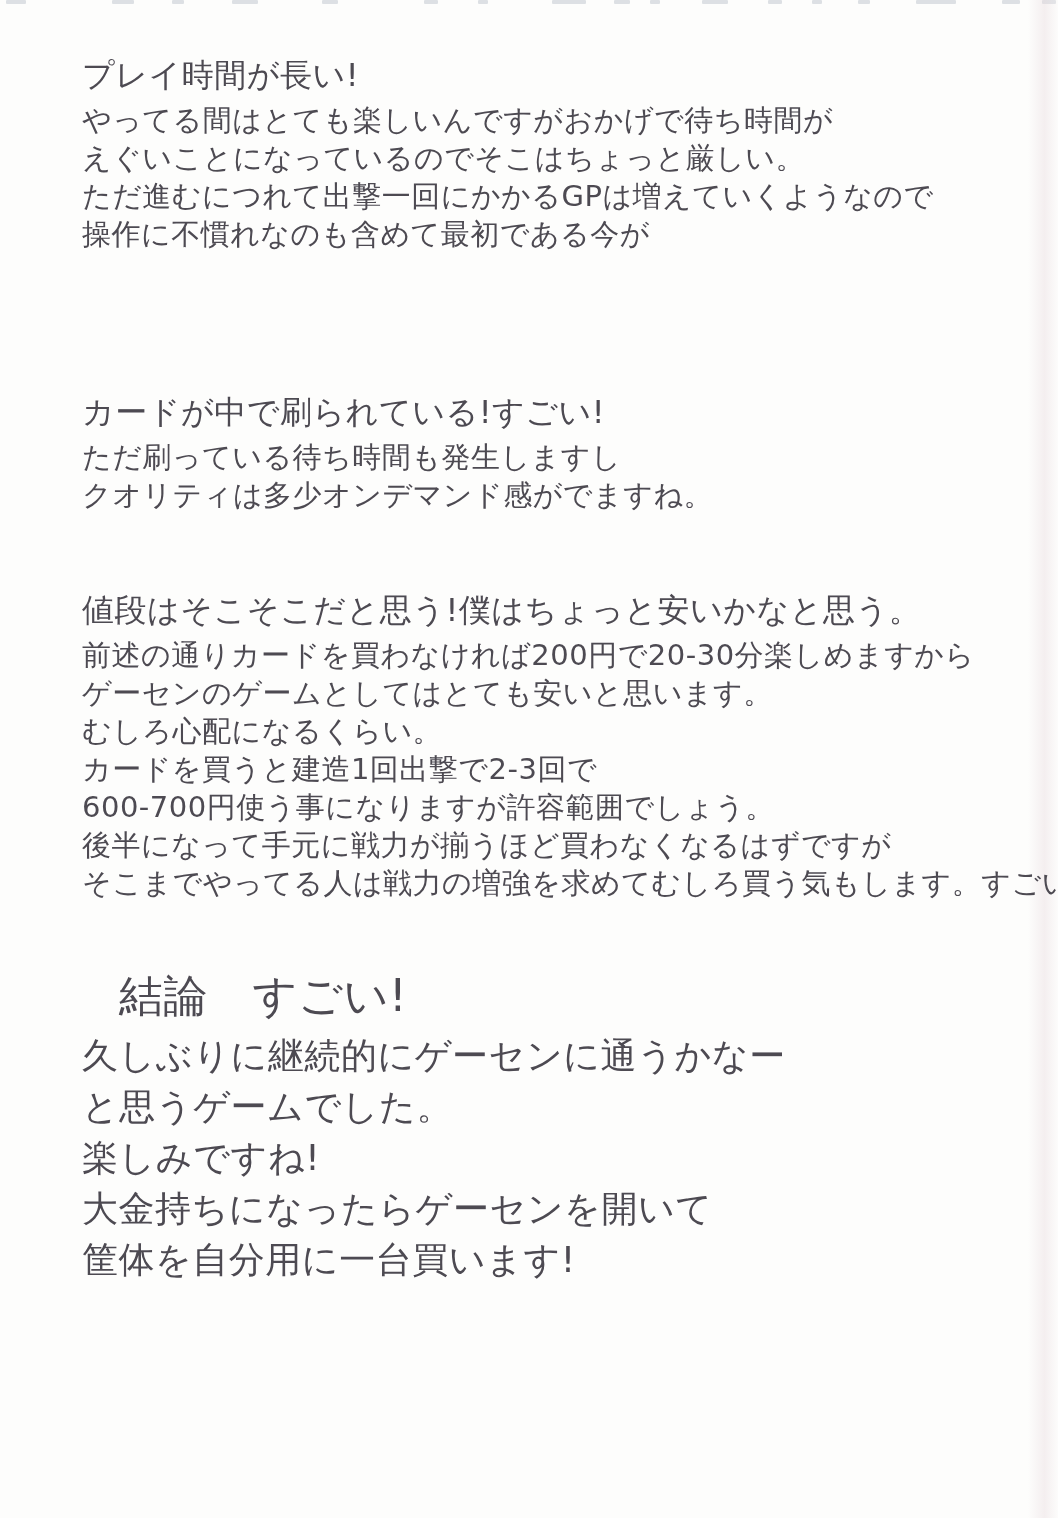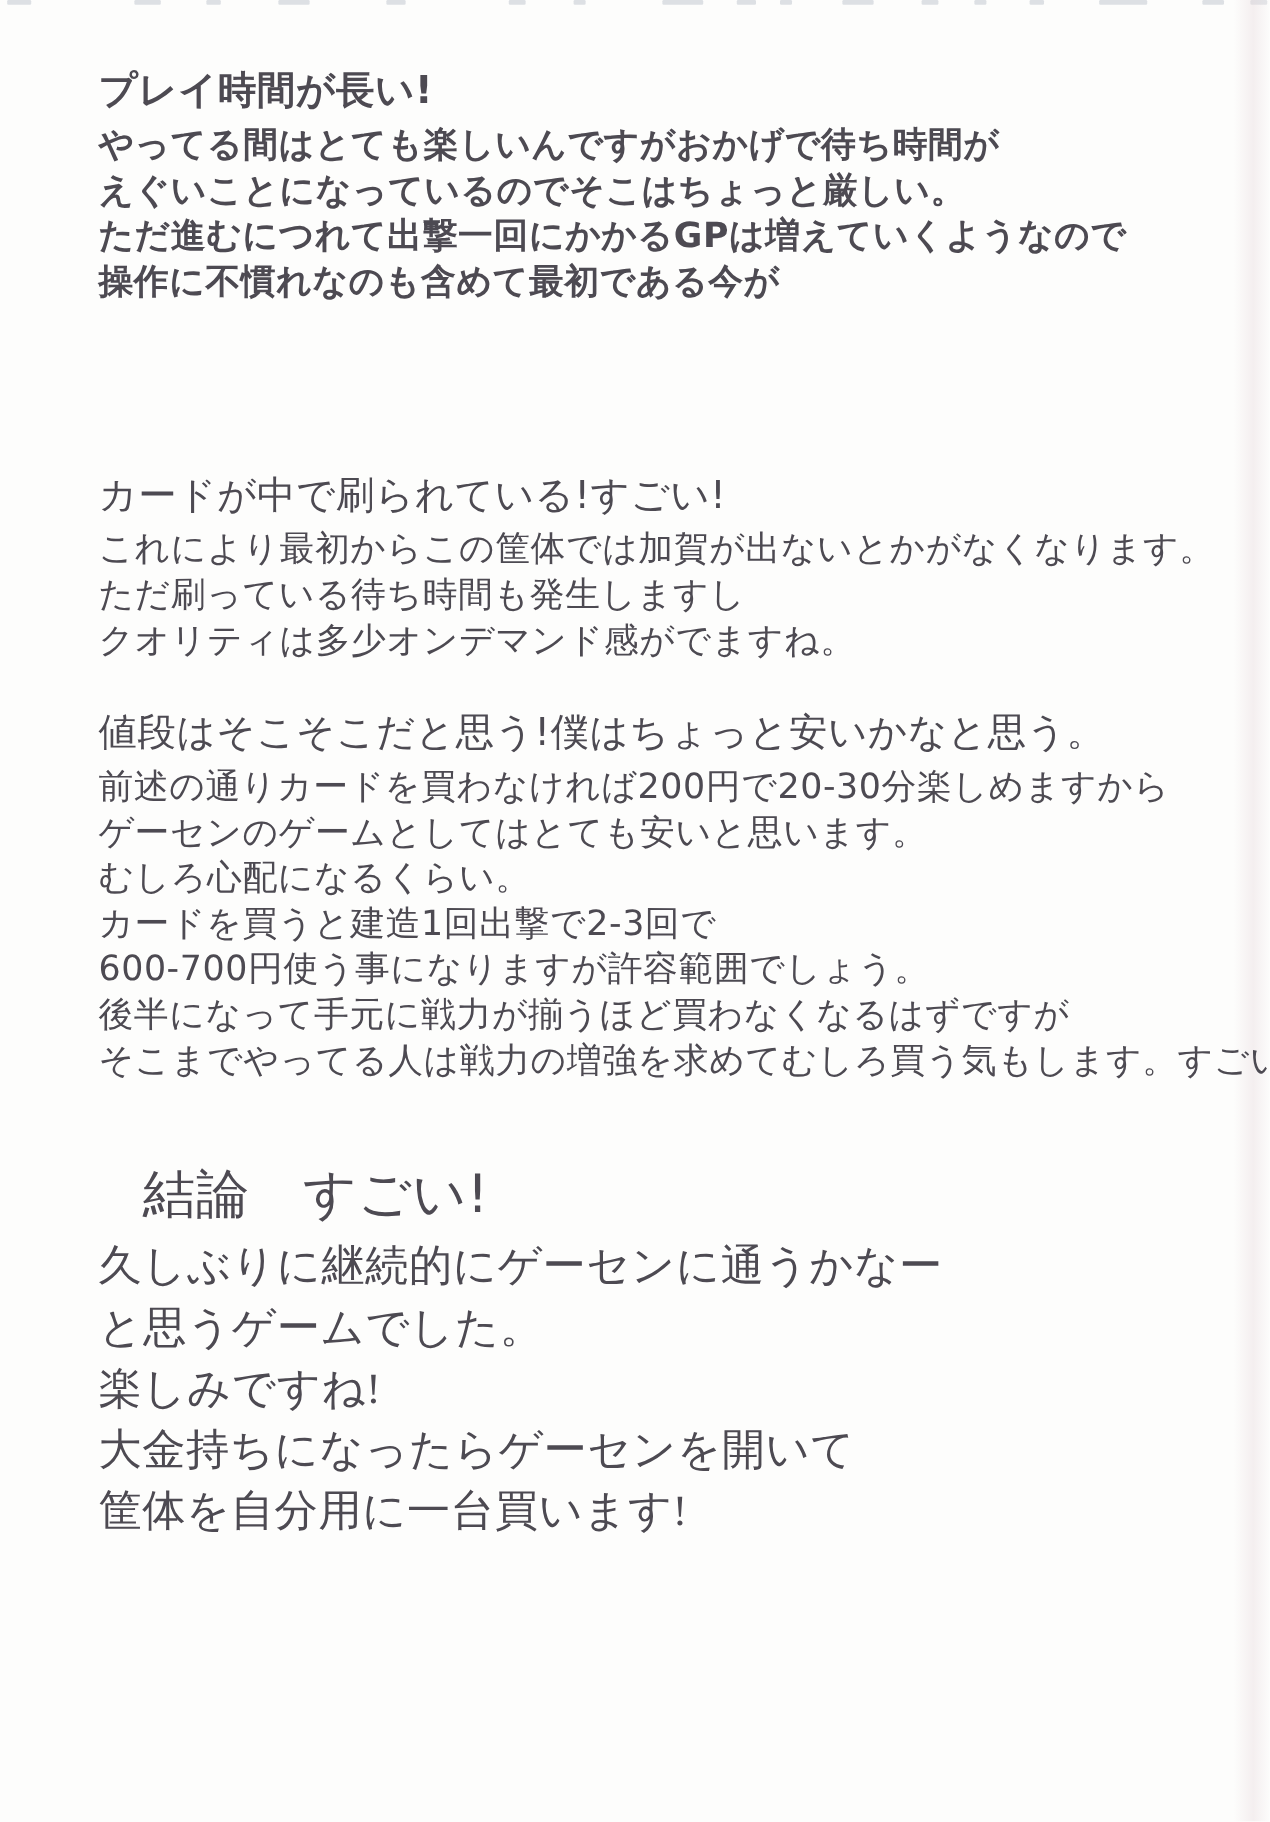--- a/index.html
+++ b/index.html
@@ -60,23 +60,22 @@
   
   .section.lg .h {
     font-size: 44px;
     line-height: 48px;
     margin-bottom: 10px;
     margin-left: 37px;
   }
   .section.lg .ln {
     font-size: 36px;
     line-height: 51px;
-    font-family: Liberation Serif, serif;
   }
-  #sec-play-time   { top: 55px; font-weight: bold;  }
+  #sec-play-time   { top: 55px;  }
   #sec-card-print  { top: 392px; }
   #sec-price       { top: 590px; }
   #sec-conclusion  { top: 972px; }
 </style>
 </head>
 <body>
 
 <div class="top-artifacts">
   <span style="left:6px;width:20px;"></span>
   <span style="left:112px;width:22px;"></span>
@@ -102,21 +101,20 @@
 <div class="section" id="sec-play-time">
   <div class="h">プレイ時間が長い!</div>
   <div class="ln">やってる間はとても楽しいんですがおかげで待ち時間が</div>
   <div class="ln">えぐいことになっているのでそこはちょっと厳しい。</div>
   <div class="ln">ただ進むにつれて出撃一回にかかるGPは増えていくようなので</div>
   <div class="ln">操作に不慣れなのも含めて最初である今が</div>
 </div>
 
 <div class="section" id="sec-card-print">
   <div class="h">カードが中で刷られている!すごい!</div>
-  <div class="ln">これにより最初からこの筐体では加賀が出ないとかがなくなります。</div>
   <div class="ln">ただ刷っている待ち時間も発生しますし</div>
   <div class="ln">クオリティは多少オンデマンド感がでますね。</div>
 </div>
 
 <div class="section" id="sec-price">
   <div class="h">値段はそこそこだと思う!僕はちょっと安いかなと思う。</div>
   <div class="ln">前述の通りカードを買わなければ200円で20-30分楽しめますから</div>
   <div class="ln">ゲーセンのゲームとしてはとても安いと思います。</div>
   <div class="ln">むしろ心配になるくらい。</div>
   <div class="ln">カードを買うと建造1回出撃で2-3回で</div>

